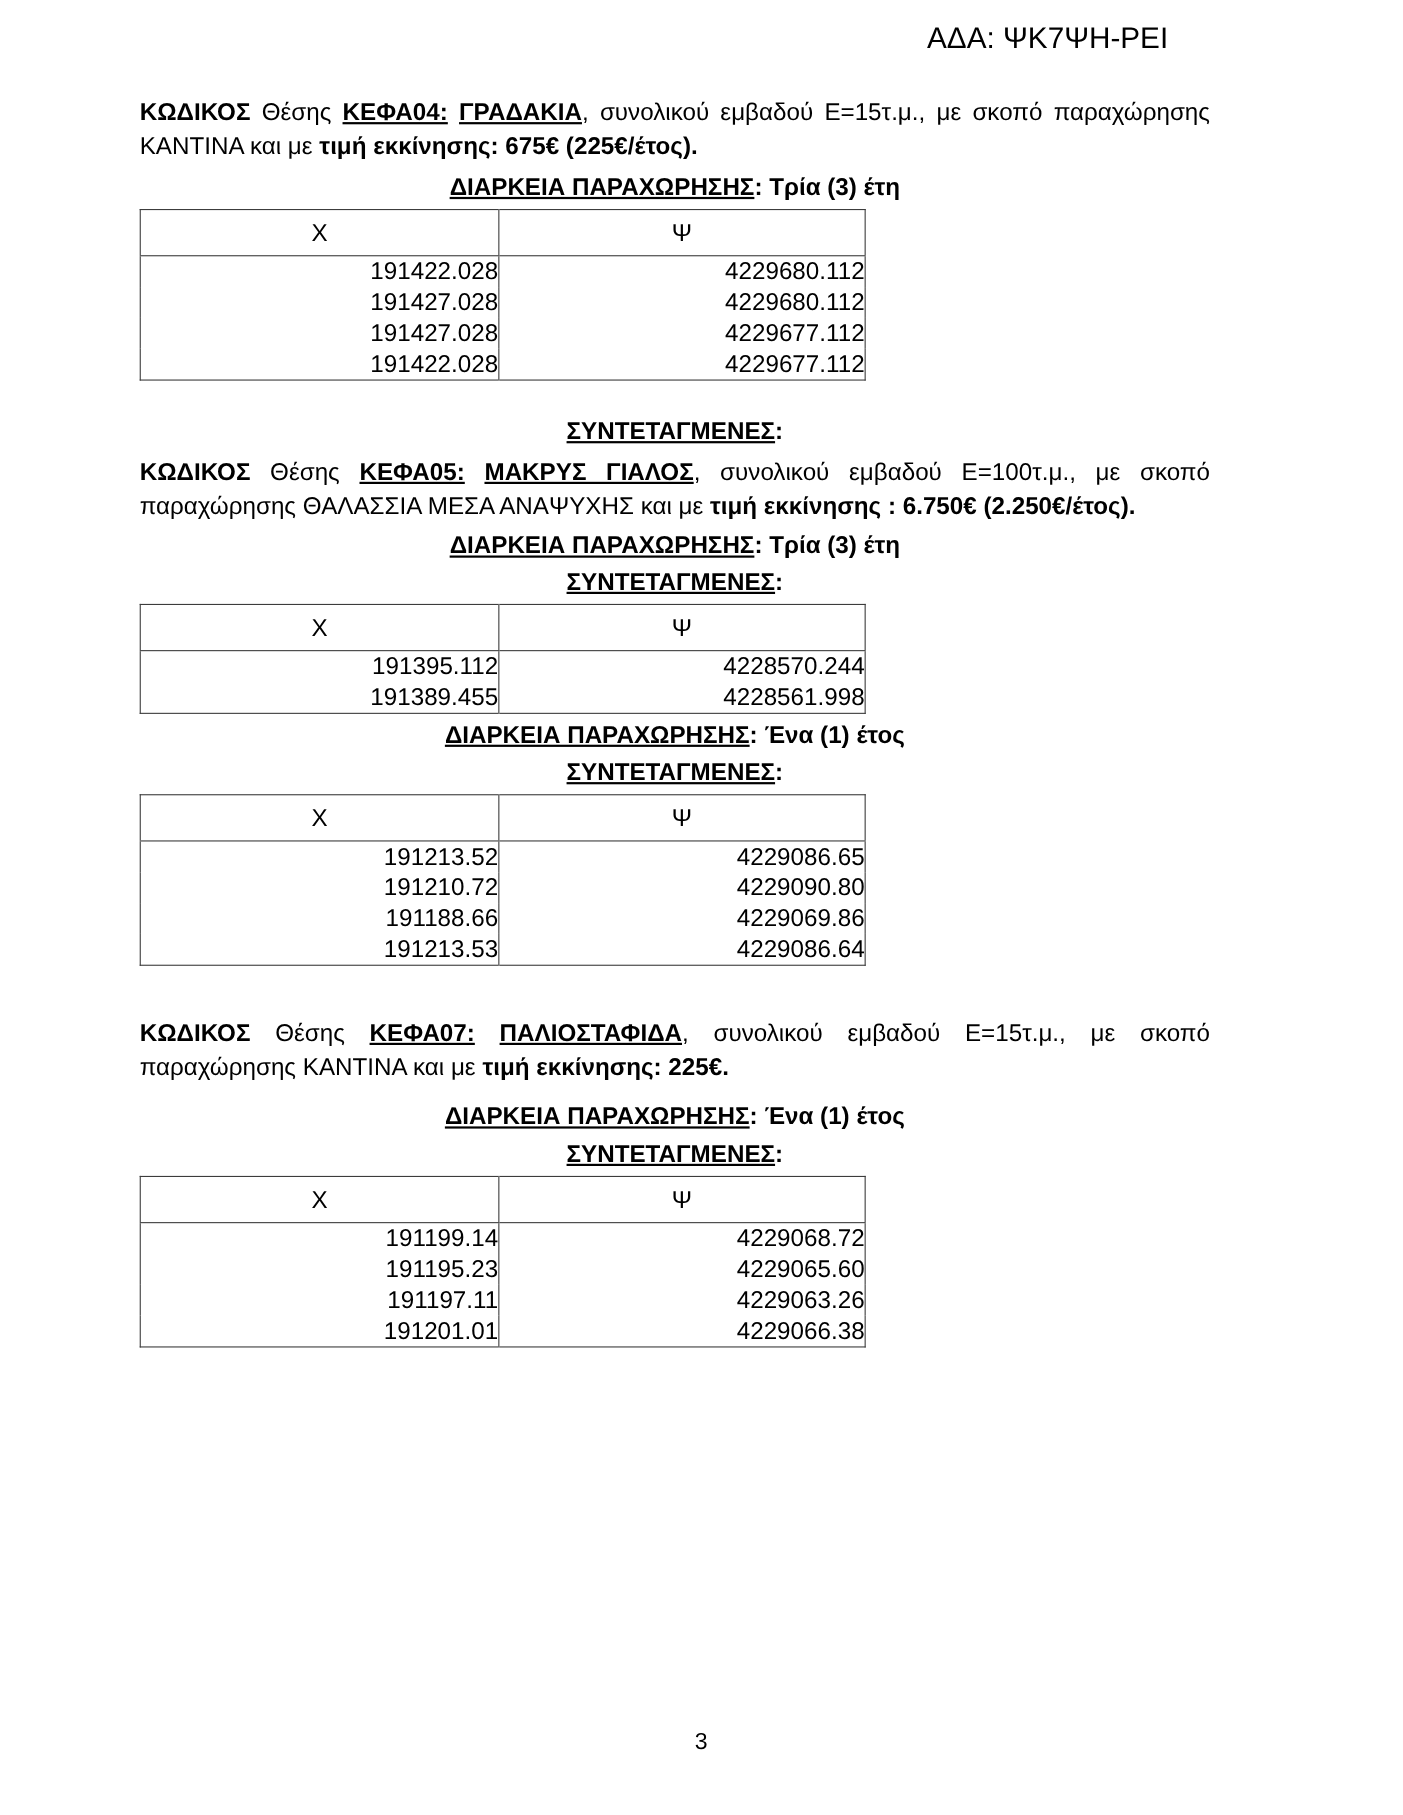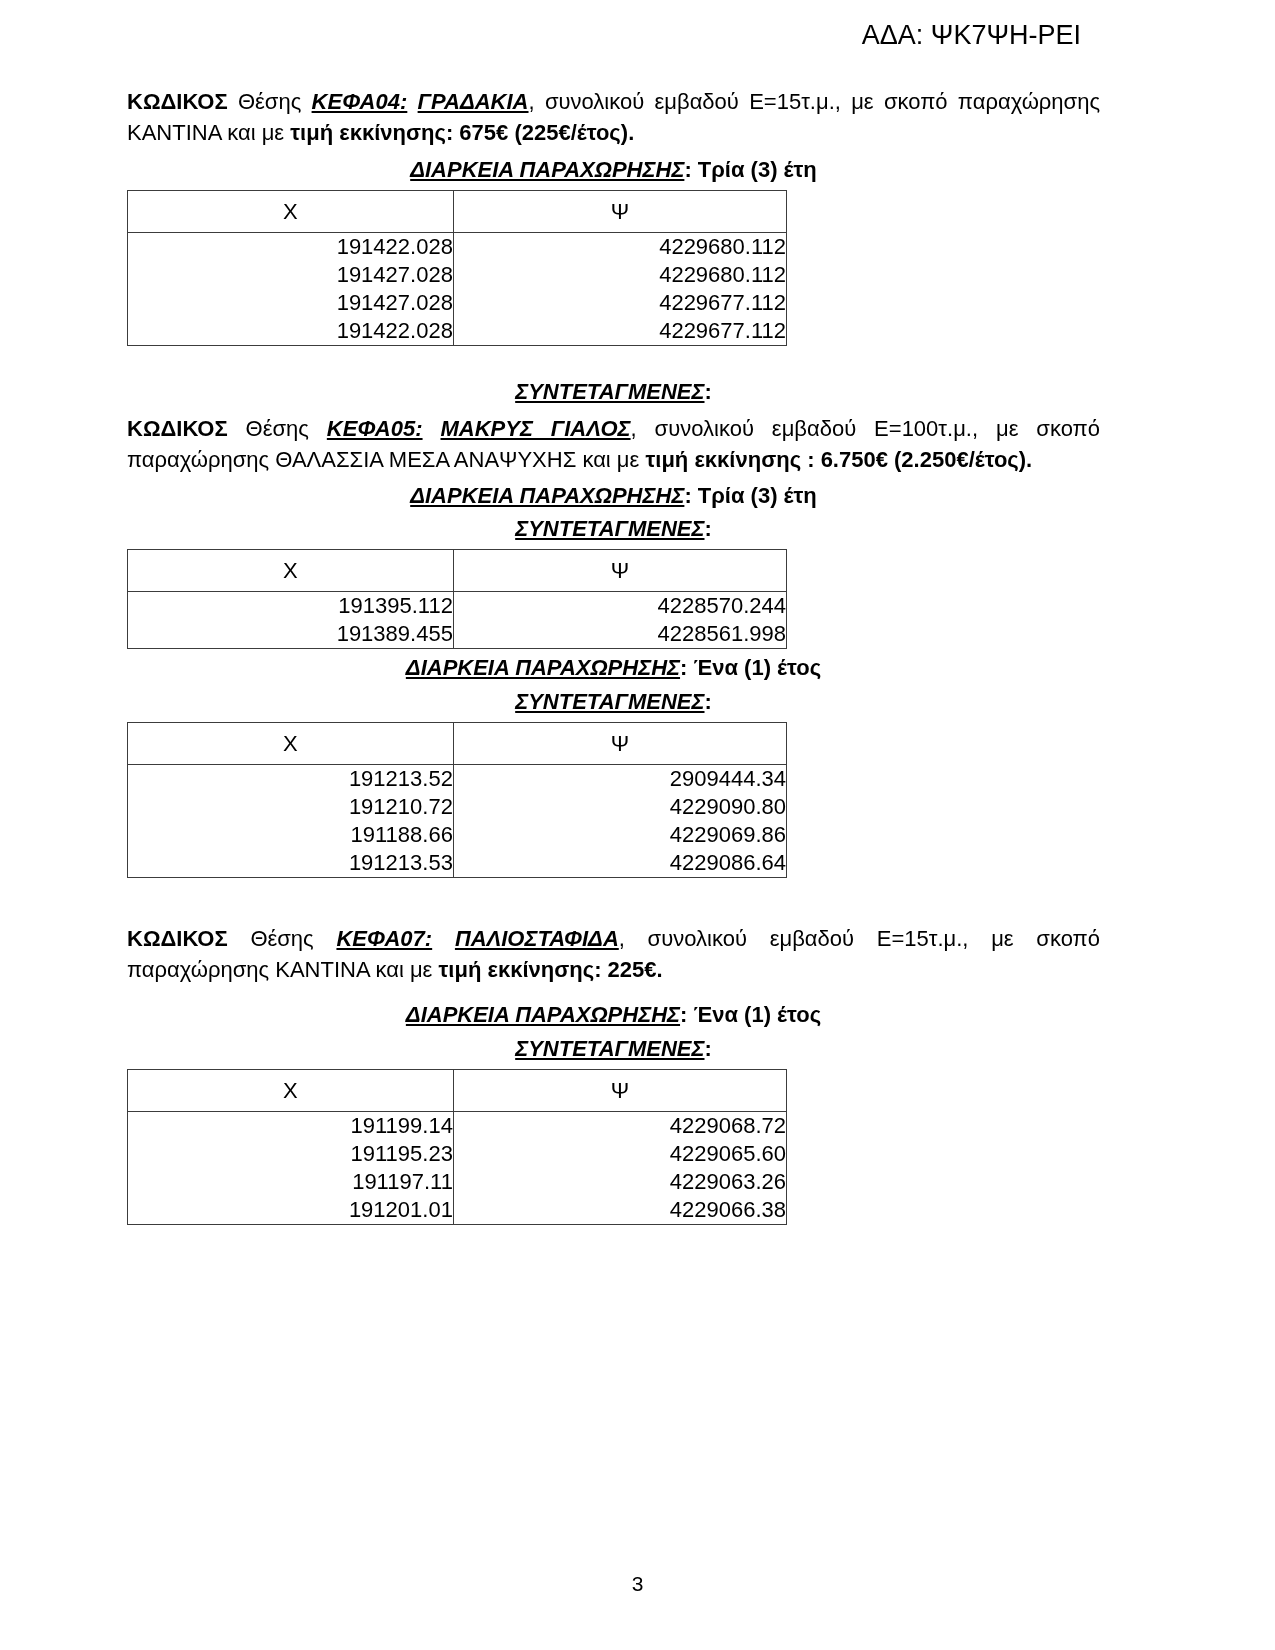--- a/index.html
+++ b/index.html
@@ -9,40 +9,40 @@
     height: 1650px;
     margin: 0 auto;
     background: #ffffff;
     color: #000000;
     font-family: "Liberation Sans", "DejaVu Sans", sans-serif;
     overflow: hidden;
   }
   .content { padding: 20px 175px 0 127px; }
   .ada {
     text-align: right;
-    margin-right: 19px;
+    margin-right: 38px;
     font-size: 27px;
     line-height: 30px;
     white-space: nowrap;
   }
   .para {
     font-size: 22px;
     line-height: 31px;
     text-align: justify;
     margin: 0;
   }
   .line {
     font-size: 22px;
     line-height: 31px;
     margin: 0;
     white-space: nowrap;
     text-align: center;
   }
   .b { font-weight: bold; }
-  .u { text-decoration: underline; font-style: italic; }
+  .u { text-decoration: underline; }
   table.coords {
     border-collapse: collapse;
     table-layout: fixed;
     width: 660px;
     margin-top: 5px;
   }
   table.coords { border: 1.5px solid #3c3c3c; }
   table.coords th {
     height: 41px;
     font-size: 22px;
@@ -140,21 +140,21 @@
     <table class="coords">
       <thead>
         <tr>
           <th style="width:49.3%">Χ</th>
           <th>Ψ</th>
         </tr>
       </thead>
       <tbody>
         <tr>
             <td>191213.52</td>
-            <td>2909444.34</td>
+            <td>4229086.65</td>
           </tr>
         <tr>
             <td>191210.72</td>
             <td>4229090.80</td>
           </tr>
         <tr>
             <td>191188.66</td>
             <td>4229069.86</td>
           </tr>
         <tr>

